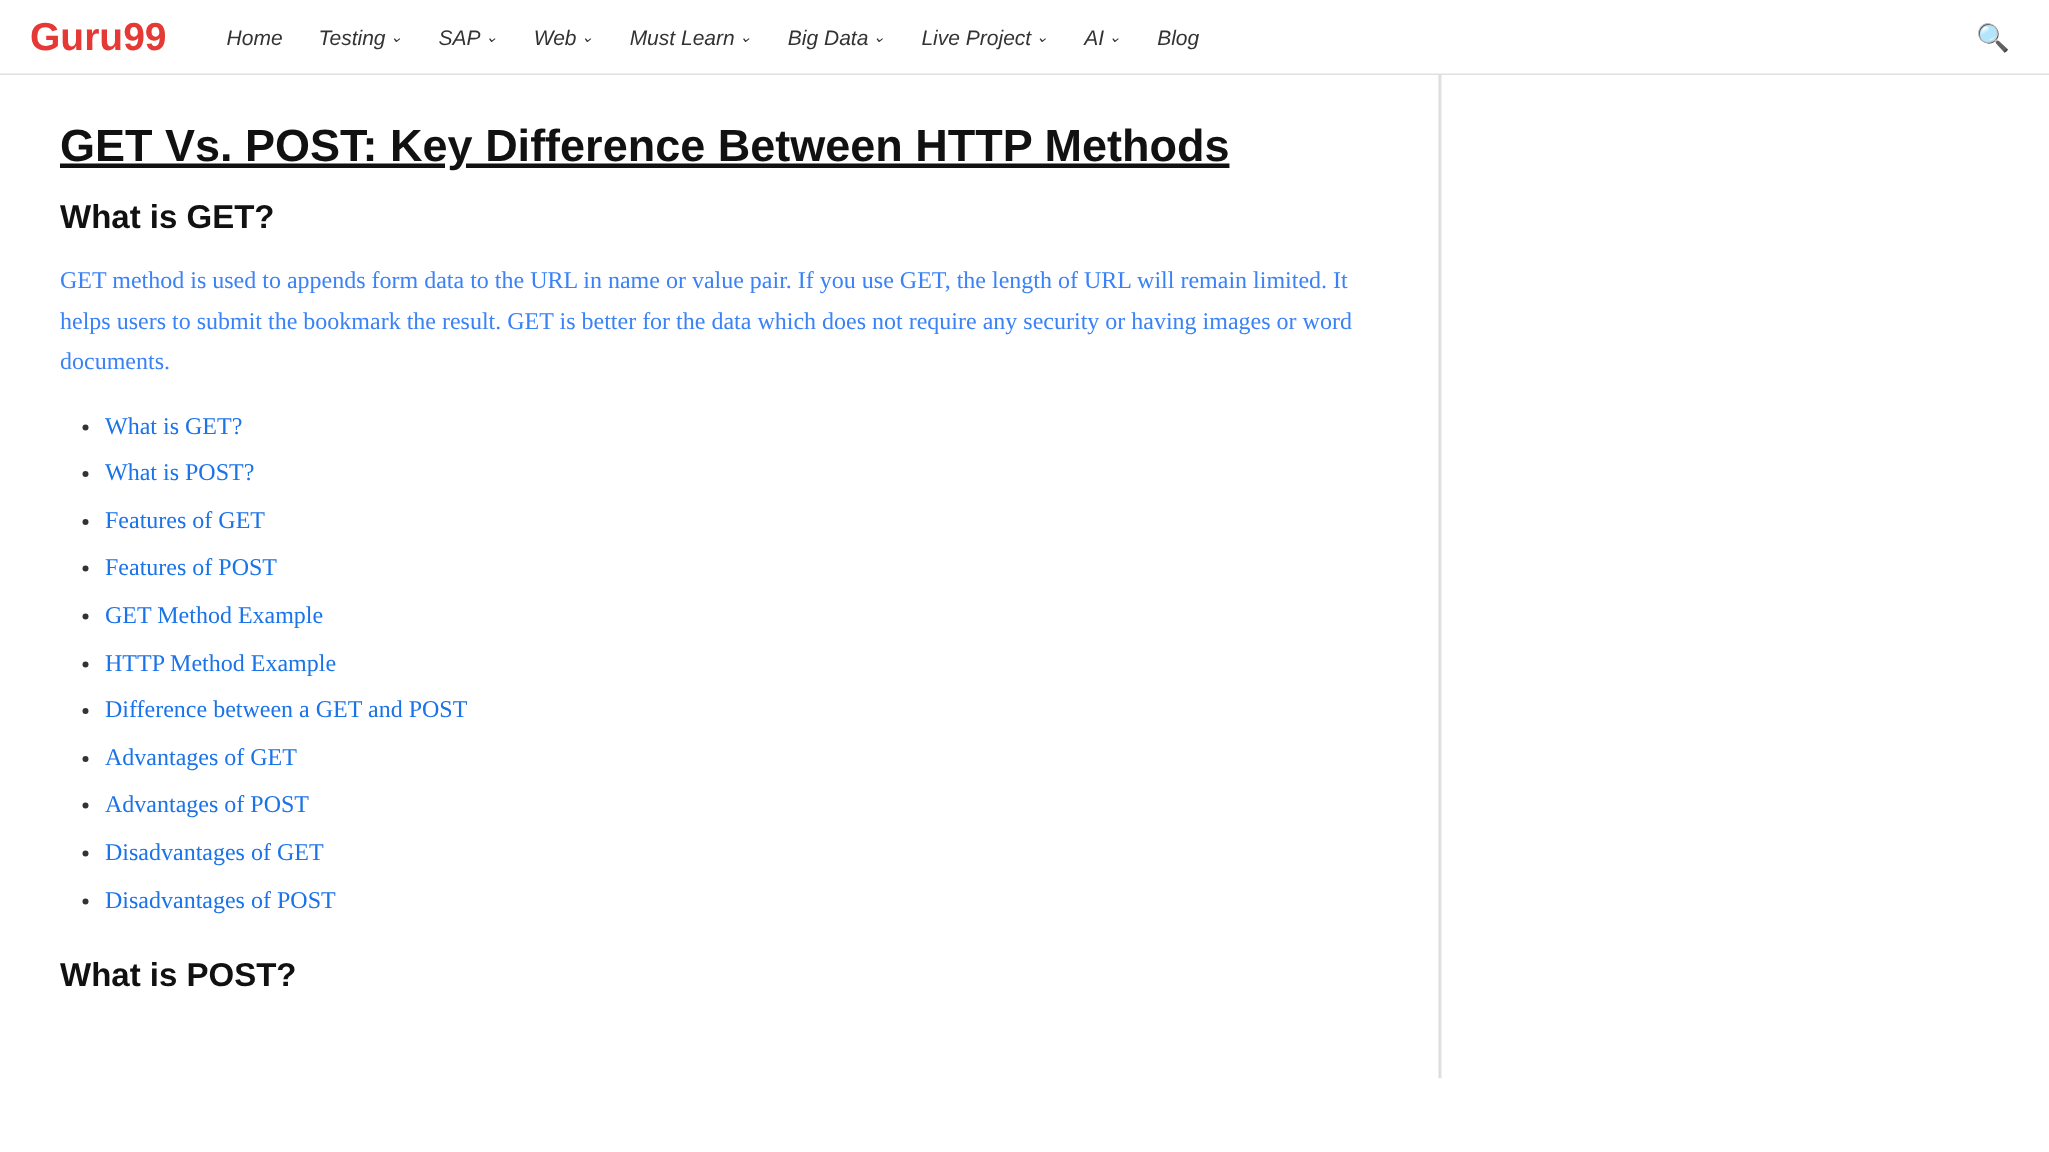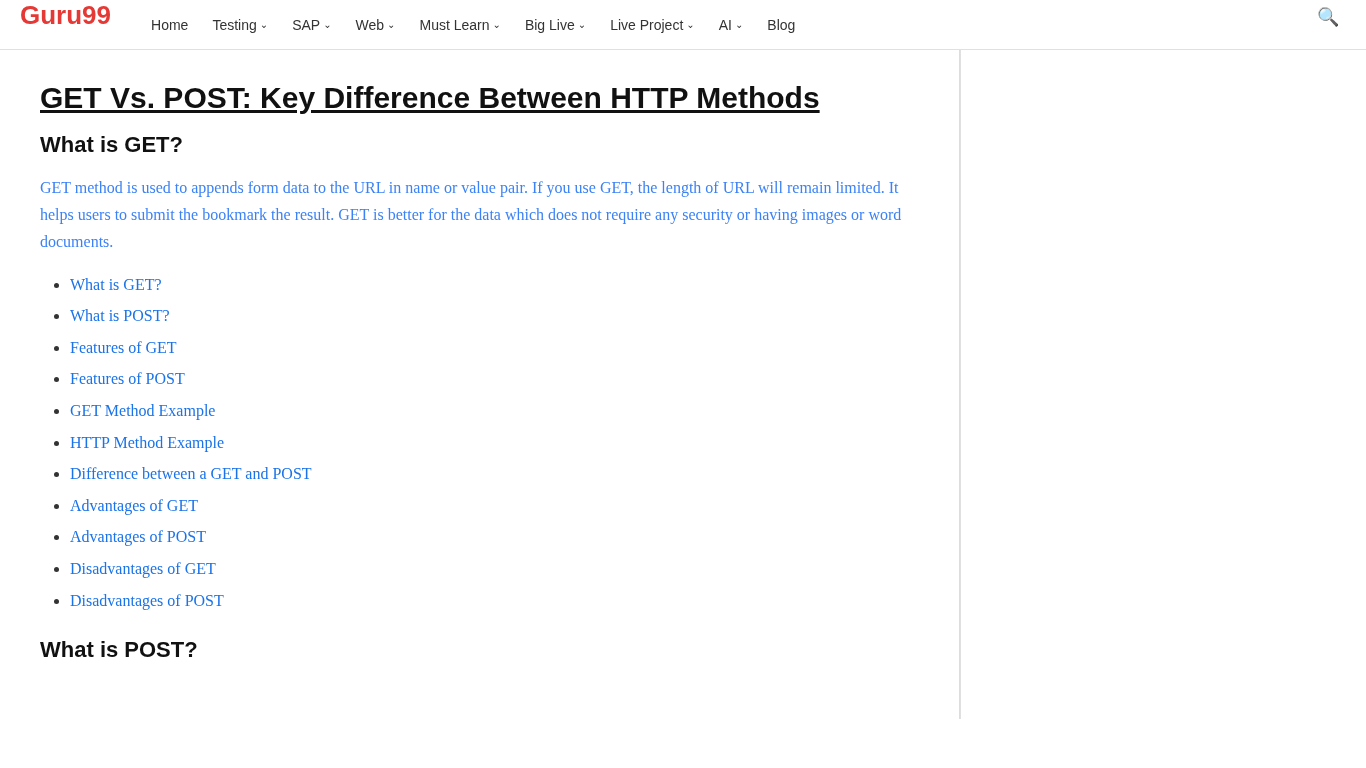--- a/index.html
+++ b/index.html
@@ -1,20 +1,21 @@
 <!DOCTYPE html>
 <html><head>
   <meta charset="utf-8">
   <style>
     * { margin: 0; padding: 0; box-sizing: border-box; }
     body { font-family: Georgia, 'Times New Roman', serif; font-size: 16px; color: #333; background: #fff; }
 
     
     nav {
       display: flex;
+      align-items: center;
       padding: 0 20px;
       height: 50px;
       border-bottom: 1px solid #e0e0e0;
       background: #fff;
       position: sticky;
       top: 0;
       z-index: 100;
     }
     .nav-logo {
       font-size: 26px;
@@ -25,20 +26,21 @@
       text-decoration: none;
     }
     .nav-logo span { color: #e53935; }
     .nav-links {
       display: flex;
       align-items: center;
       gap: 4px;
       flex: 1;
       font-family: Arial, sans-serif;
       font-size: 14px;
+      font-style: italic;
     }
     .nav-item {
       padding: 6px 10px;
       cursor: pointer;
       color: #333;
       text-decoration: none;
       display: flex;
       align-items: center;
       gap: 3px;
       white-space: nowrap;
@@ -180,21 +182,21 @@
       </a>
     <a class="nav-item">
         <span>Web</span> 
         <span class="nav-chevron">⌄</span>
       </a>
     <a class="nav-item">
         <span>Must Learn</span> 
         <span class="nav-chevron">⌄</span>
       </a>
     <a class="nav-item">
-        <span>Big Live</span> 
+        <span>Big Data</span> 
         <span class="nav-chevron">⌄</span>
       </a>
     <a class="nav-item">
         <span>Live Project</span> 
         <span class="nav-chevron">⌄</span>
       </a>
     <a class="nav-item">
         <span>AI</span> 
         <span class="nav-chevron">⌄</span>
       </a>

